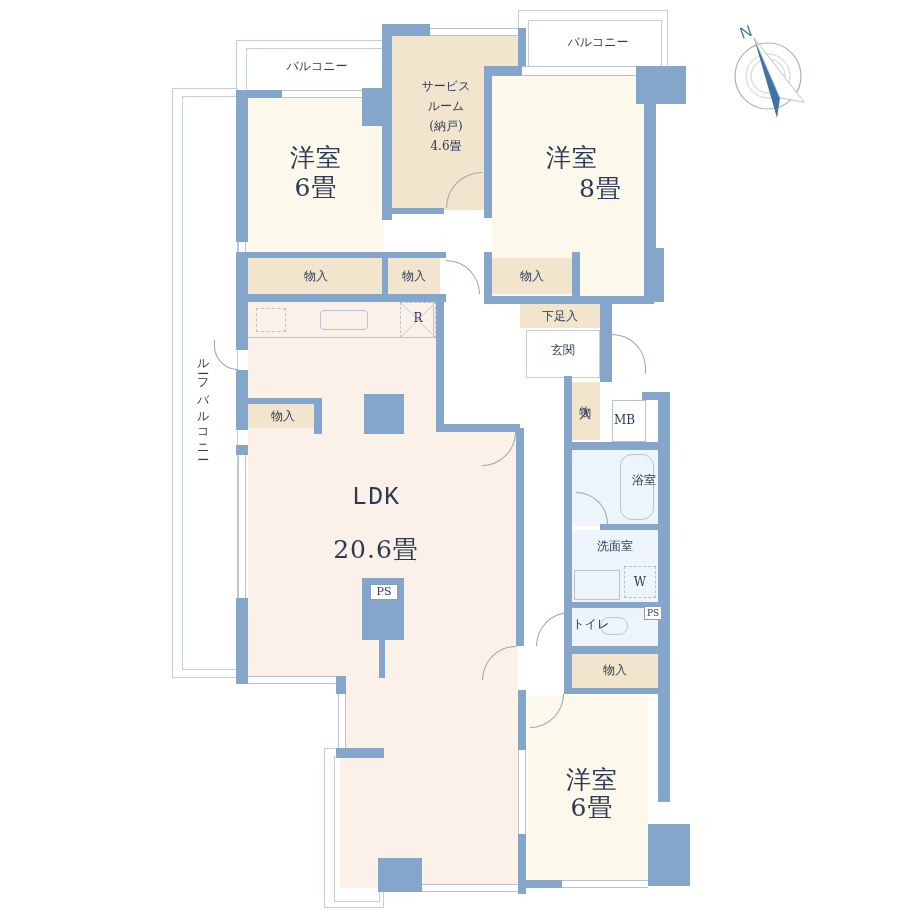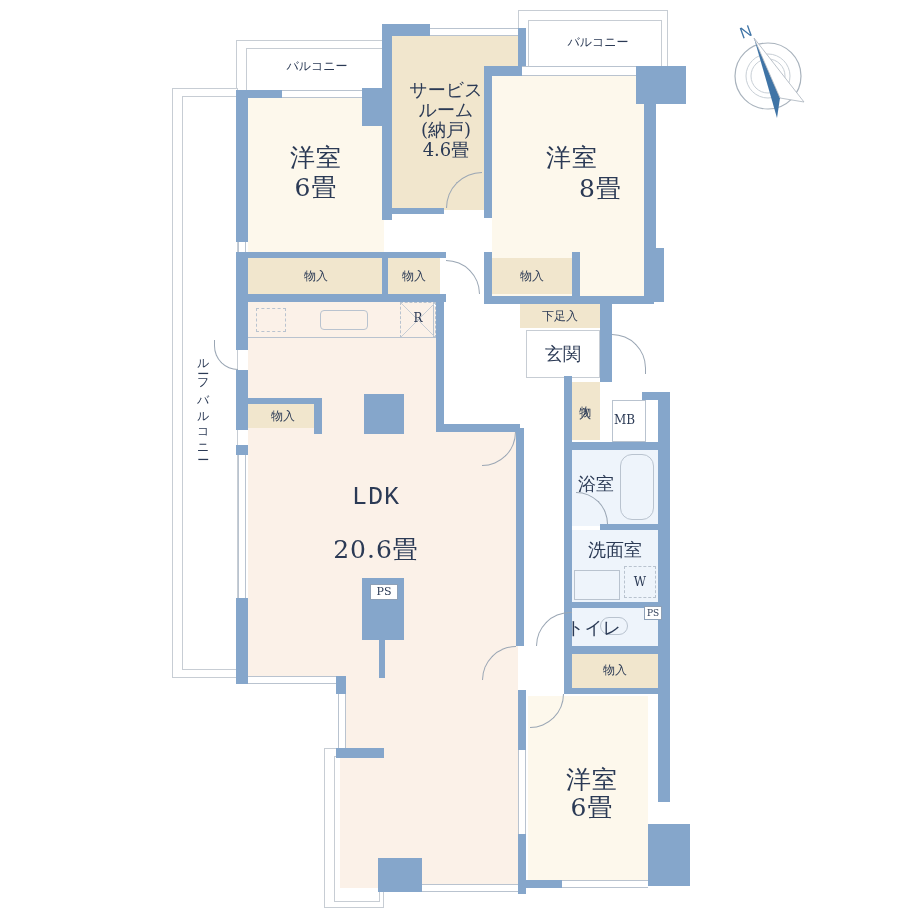--- a/index.html
+++ b/index.html
@@ -9,21 +9,21 @@
   .wall { position:absolute; background:#85a6cb; }
   .room-bed { background:#fdf8ec; }
   .room-ldk { background:#fbf1e8; }
   .room-storage { background:#f1e6cd; }
   .room-wet { background:#eef4fb; }
   .room-white { background:#ffffff; }
   .balc { position:absolute; border:1.5px solid #c7cdd4; background:#fff; box-sizing:border-box; }
   .balc-inner { position:absolute; border:1.5px solid #c7cdd4; box-sizing:border-box; }
   .lbl { position:absolute; text-align:center; line-height:1.1; white-space:nowrap; }
   .big { font-size:25px; letter-spacing:1px; }
-  .mid { font-size:18px; }
+  .mid { font-size:12px; }
   .sm  { font-size:12px; }
   .vert { writing-mode:vertical-rl; letter-spacing:3px; }
   .win { position:absolute; background:#fff; border-top:1.5px solid #b9c3cf; border-bottom:1.5px solid #b9c3cf; box-sizing:border-box; }
   .winv { position:absolute; background:#fff; border-left:1.5px solid #b9c3cf; border-right:1.5px solid #b9c3cf; box-sizing:border-box; }
   .door { position:absolute; border:1.3px solid #9aa6b4; box-sizing:border-box; }
   .tag { position:absolute; background:#fff; border:1px solid #8da0b7; font-size:11px; text-align:center; line-height:14px; }
 </style>
 </head>
 <body>
 
@@ -182,21 +182,21 @@
 <div class="lbl big" style="left:522px;top:175px;width:100px;text-align:right;">8畳</div>
 
 <div class="lbl big" style="left:326px;top:484px;width:100px;font-family:Liberation Mono, monospace;">LDK</div>
 <div class="lbl big" style="left:316px;top:536px;width:120px;">20.6畳</div>
 
 <div class="lbl big" style="left:542px;top:766px;width:100px;">洋室</div>
 <div class="lbl big" style="left:542px;top:794px;width:100px;">6畳</div>
 
 <div class="lbl mid" style="left:526px;top:344px;width:74px;">玄関</div>
 <div class="lbl sm" style="left:520px;top:310px;width:80px;">下足入</div>
-<div class="lbl mid" style="left:572px;top:474px;width:48px;">浴室</div>
+<div class="lbl mid" style="left:572px;top:474px;width:48px;padding-left:48px;">浴室</div>
 <div class="lbl mid" style="left:580px;top:540px;width:70px;">洗面室</div>
 <div class="lbl mid" style="left:566px;top:618px;width:50px;">トイレ</div>
 
 <div class="lbl sm" style="left:248px;top:270px;width:136px;">物入</div>
 <div class="lbl sm" style="left:388px;top:270px;width:52px;">物入</div>
 <div class="lbl sm" style="left:492px;top:270px;width:80px;">物入</div>
 <div class="lbl sm" style="left:248px;top:410px;width:70px;">物入</div>
 <div class="lbl sm vert" style="left:578px;top:396px;letter-spacing:1px;">物入</div>
 <div class="lbl sm" style="left:572px;top:664px;width:86px;">物入</div>
 

